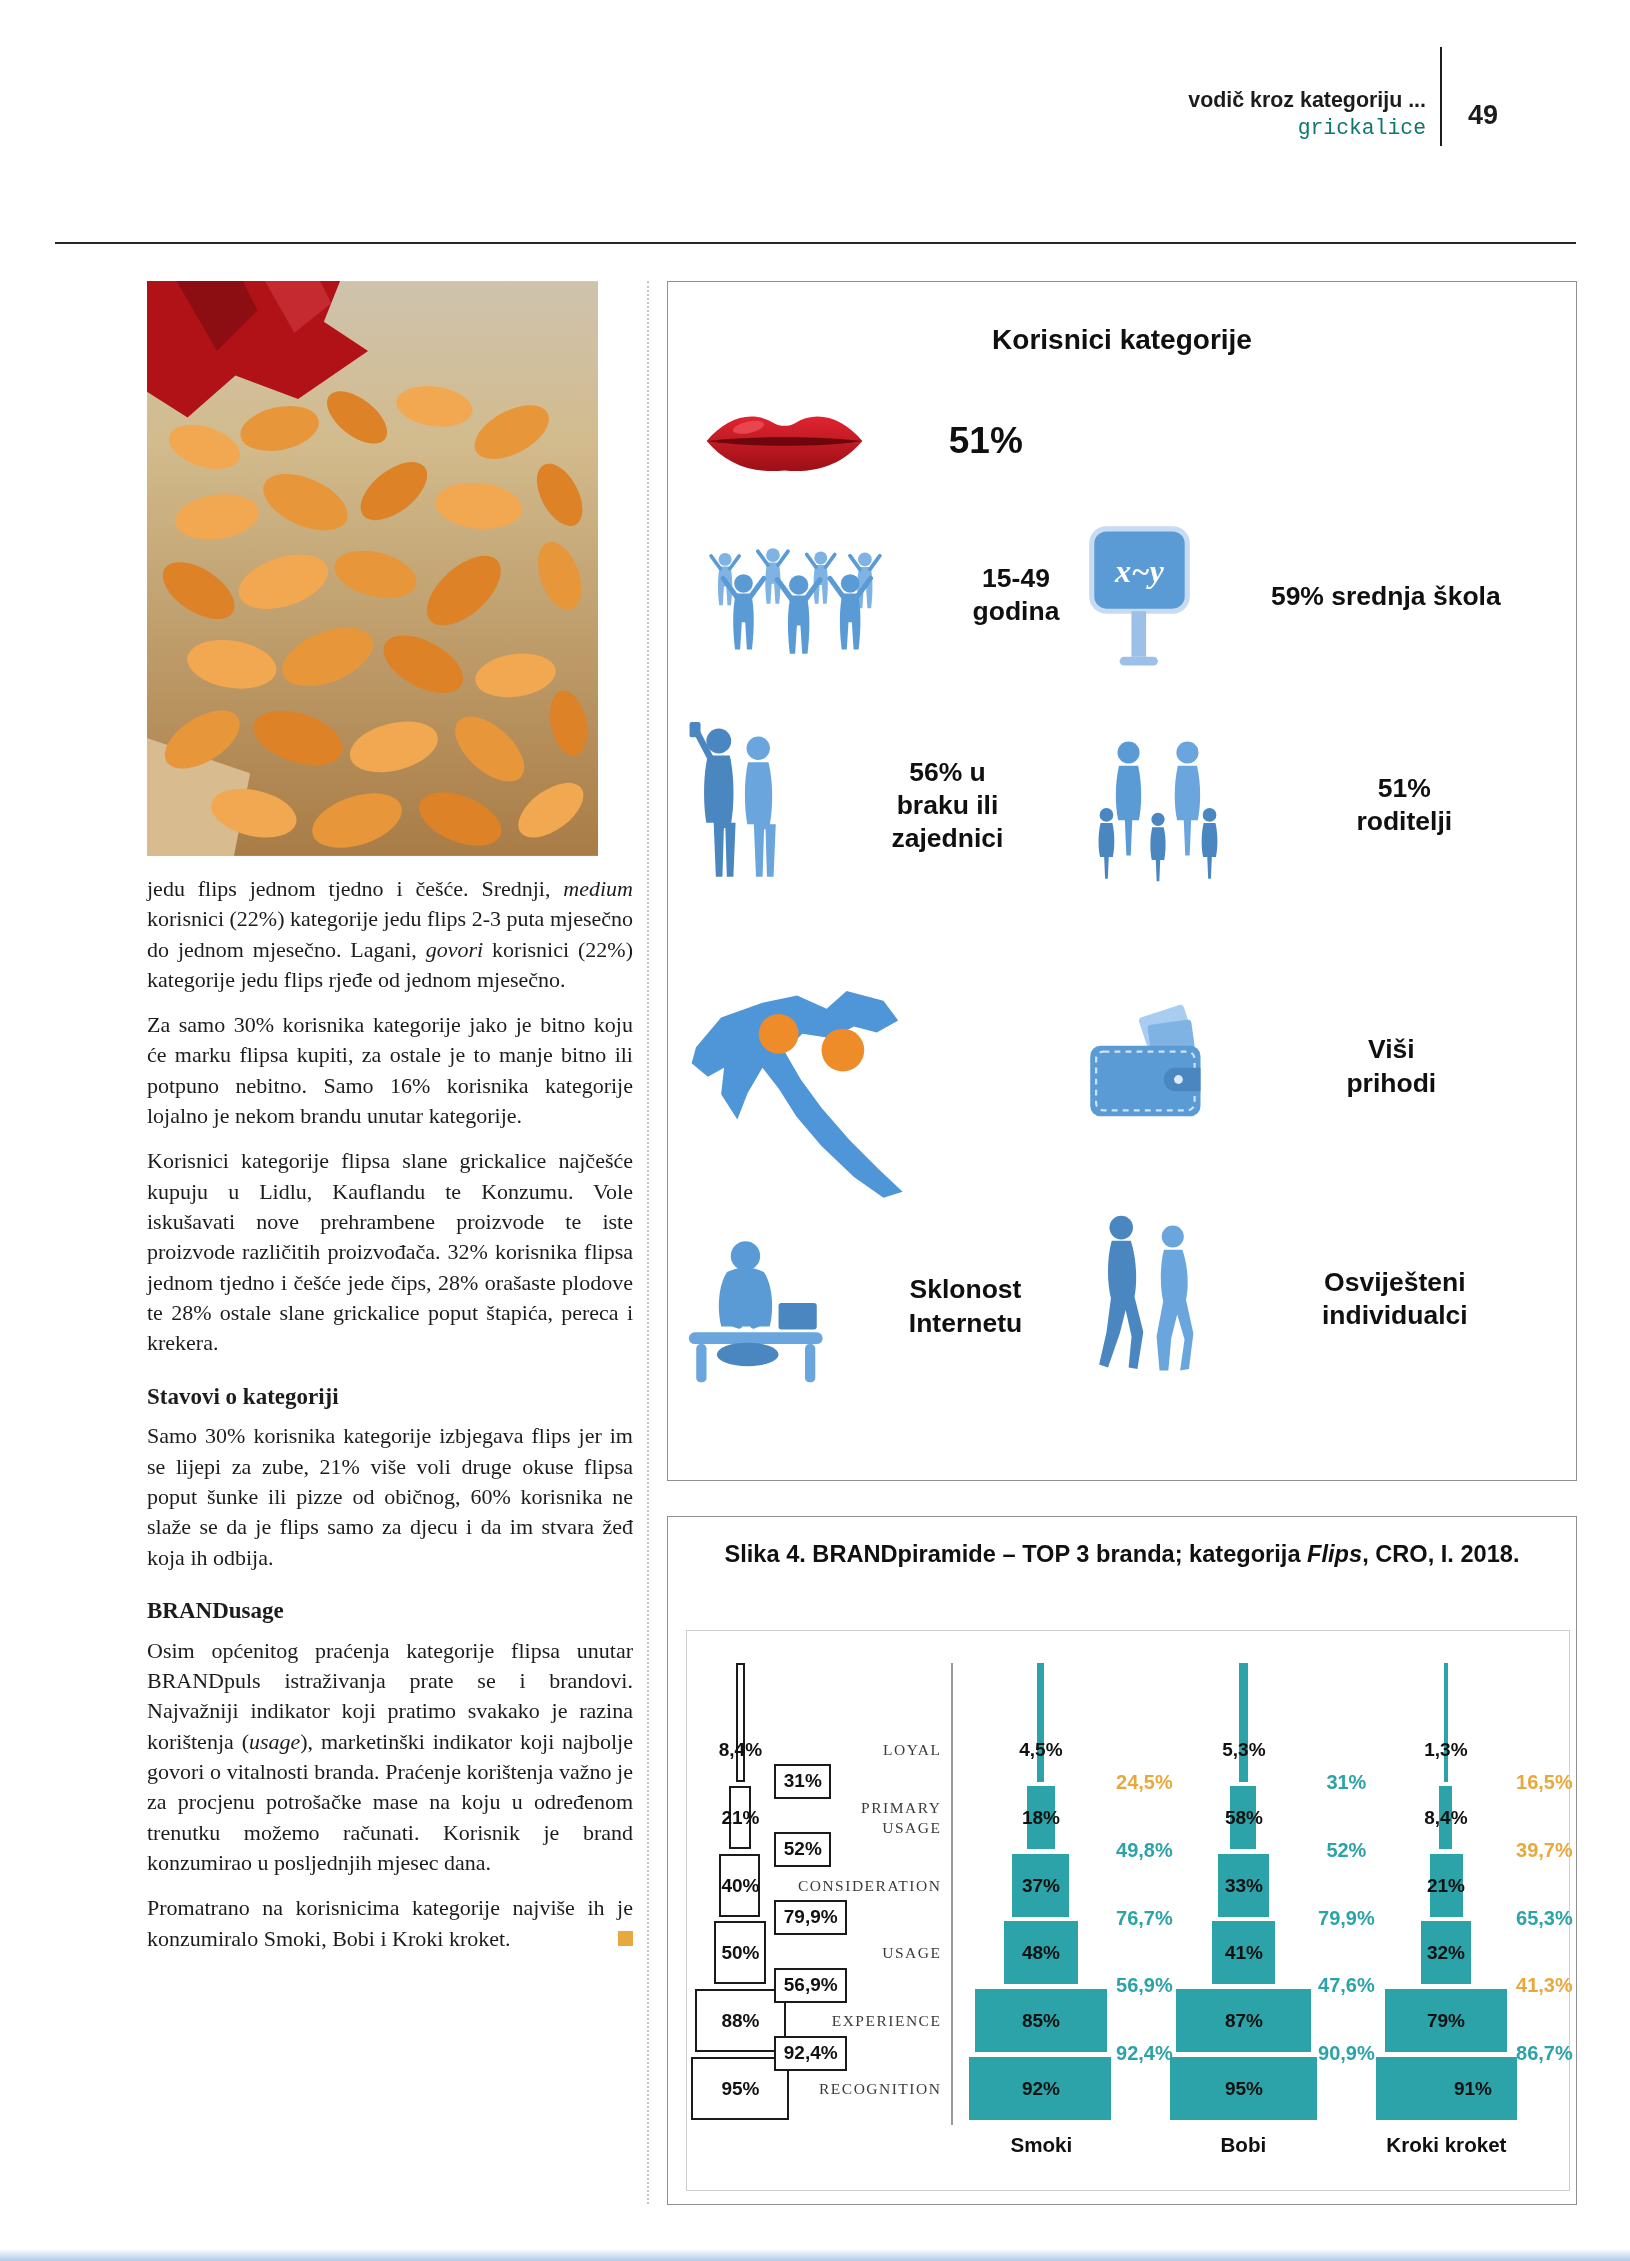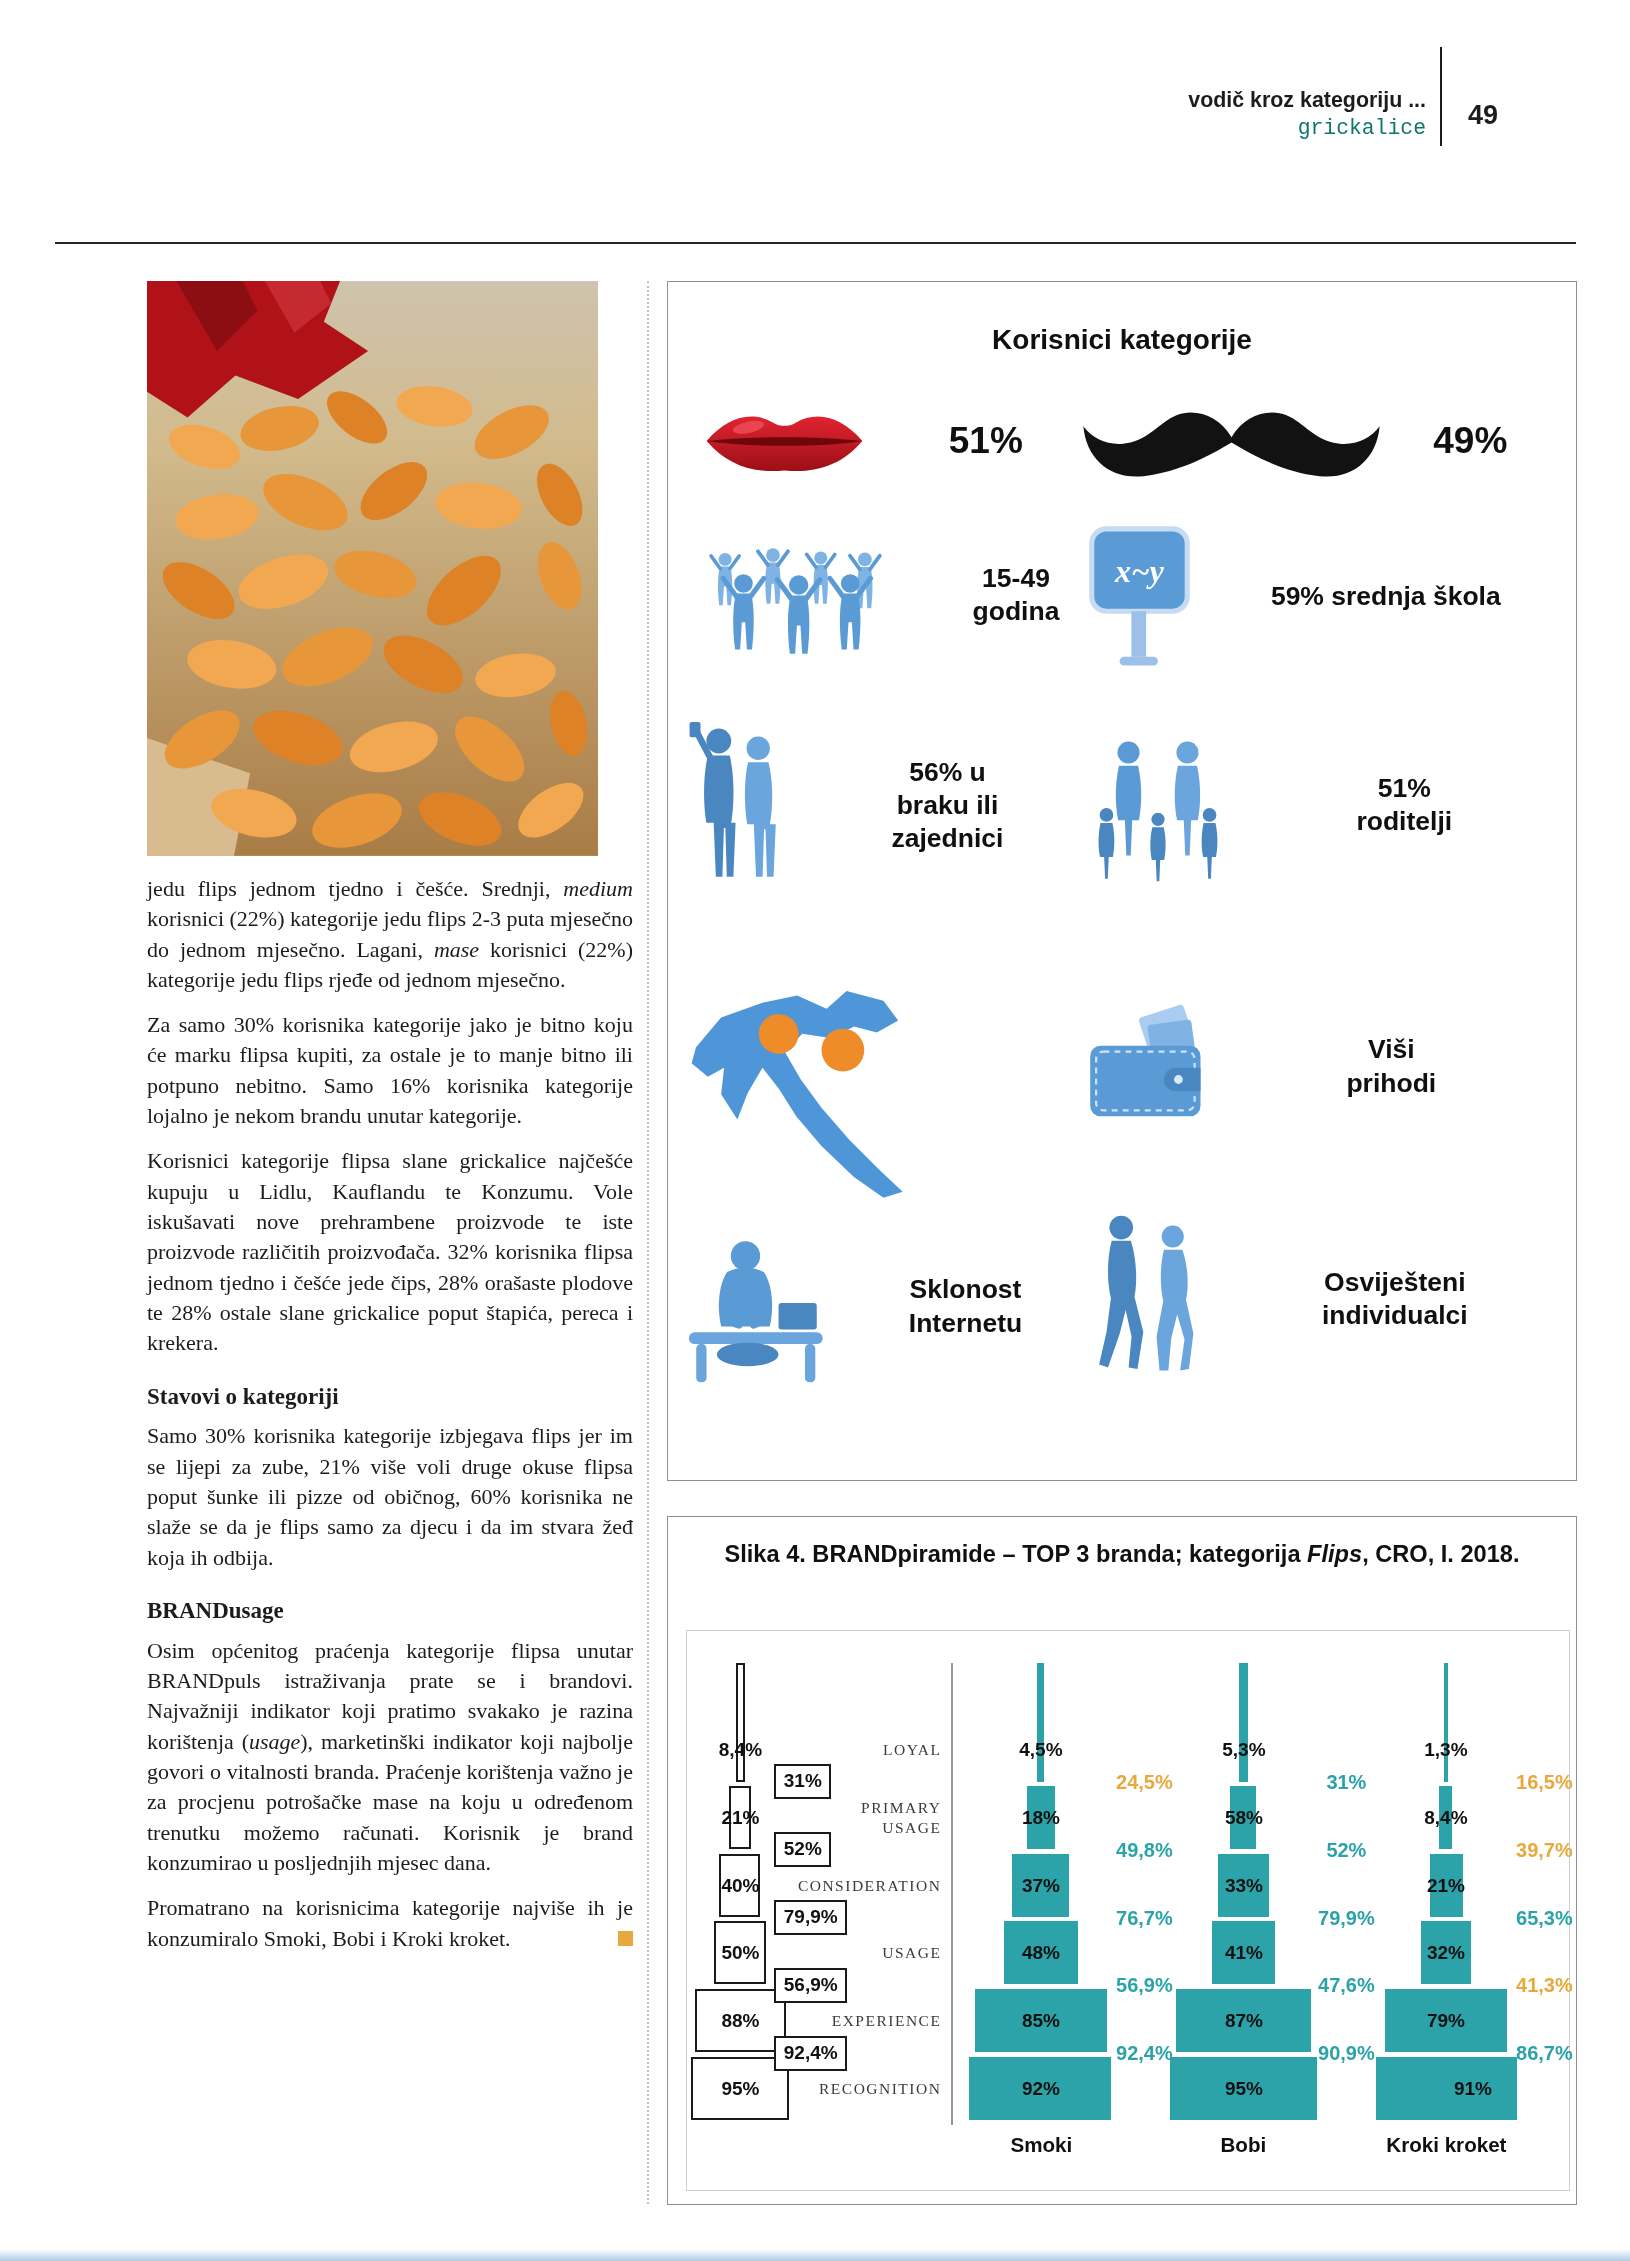--- a/index.html
+++ b/index.html
@@ -102,21 +102,21 @@
         <ellipse cx="285" cy="732" rx="63" ry="33" transform="rotate(-18 285 732)" fill="#e8963a"></ellipse>
         <ellipse cx="425" cy="730" rx="59" ry="31" transform="rotate(22 425 730)" fill="#dd8226"></ellipse>
         <ellipse cx="548" cy="718" rx="51" ry="27" transform="rotate(-36 548 718)" fill="#f2a850"></ellipse>
       </g>
   </svg>
 </div>
 
 <div class="col-dots"></div>
 
 <article class="article">
-  <p><span>jedu flips jednom tjedno i češće. Srednji, </span><em>medium</em><span> korisnici (22%) kategorije jedu flips 2-3 puta mjesečno do jednom mjesečno. Lagani, </span><em>mase</em><span> korisnici (22%) kategorije jedu flips rjeđe od jednom mjesečno.</span></p>
+  <p><span>jedu flips jednom tjedno i češće. Srednji, </span><em>medium</em><span> korisnici (22%) kategorije jedu flips 2-3 puta mjesečno do jednom mjesečno. Lagani, </span><em>govori</em><span> korisnici (22%) kategorije jedu flips rjeđe od jednom mjesečno.</span></p>
   <p>Za samo 30% korisnika kategorije jako je bitno koju će marku flipsa kupiti, za ostale je to manje bitno ili potpuno nebitno. Samo 16% korisnika kategorije lojalno je nekom brandu unutar kategorije.</p>
   <p>Korisnici kategorije flipsa slane grickalice najčešće kupuju u Lidlu, Kauflandu te Konzumu. Vole iskušavati nove prehrambene proizvode te iste proizvode različitih proizvođača. 32% korisnika flipsa jednom tjedno i češće jede čips, 28% orašaste plodove te 28% ostale slane grickalice poput štapića, pereca i krekera.</p>
   <h3>Stavovi o kategoriji</h3>
   <p>Samo 30% korisnika kategorije izbjegava flips jer im se lijepi za zube, 21% više voli druge okuse flipsa poput šunke ili pizze od običnog, 60% korisnika ne slaže se da je flips samo za djecu i da im stvara žeđ koja ih odbija.</p>
   <h3>BRANDusage</h3>
   <p><span>Osim općenitog praćenja kategorije flipsa unutar BRANDpuls istraživanja prate se i brandovi. Najvažniji indikator koji pratimo svakako je razina korištenja (</span><em>usage</em><span>), marketinški indikator koji najbolje govori o vitalnosti branda. Praćenje korištenja važno je za procjenu potrošačke mase na koju u određenom trenutku možemo računati. Korisnik je brand konzumirao u posljednjih mjesec dana.</span></p>
   <p><span>Promatrano na korisnicima kategorije najviše ih je konzumiralo Smoki, Bobi i Kroki kroket.</span><span class="end-marker"></span></p>
 </article>
 
 <section class="info-box">
@@ -130,26 +130,20 @@
             <stop offset="1" stop-color="#9d0f16"></stop>
           </linearGradient>
         </defs>
       <path d="M12,55 C40,22 75,12 105,30 C112,34 118,34 120,34 C122,34 128,34 135,30 C165,12 200,22 228,55 C200,88 165,100 120,96 C75,100 40,88 12,55 Z" fill="url(#lipg)"></path>
       <path d="M12,55 C70,48 170,48 228,55 C170,64 70,64 12,55 Z" fill="#6e070c"></path>
       <ellipse cx="70" cy="36" rx="22" ry="8" fill="#f2555e" opacity="0.7" transform="rotate(-12 70 36)"></ellipse>
     </svg>
     <div class="lbl big">51%</div>
   </div>
 
-  <div class="cell" style="left:409px;top:111px;width:457px;height:96px;">
-    <svg width="309" height="88" viewBox="0 0 420 120">
-      <path d="M210,55 C193,25 160,15 135,25 C112,34 95,62 60,64 C38,65 20,56 8,40 C12,85 45,113 90,108 C140,102 180,80 210,62 C240,80 280,102 330,108 C375,113 408,85 412,40 C400,56 382,65 360,64 C325,62 308,34 285,25 C260,15 227,25 210,55 Z" fill="#121212"></path>
-    </svg>
-    <div class="lbl big">49%</div>
-  </div>
 
   <div class="cell" style="left:24px;top:243px;width:398px;height:140px;gap:44px;">
     <svg width="206" height="118" viewBox="0 0 280 160">
       <defs>
         <g id="pf">
           <circle cx="0" cy="-38" r="11"></circle>
           <path d="M-9,-26 C-13,-10 -13,15 -10,40 L-4,40 L-2,8 L2,8 L4,40 L10,40 C13,15 13,-10 9,-26 Z"></path>
           <path d="M-8,-22 L-24,-44 M8,-22 L24,-44" stroke="#5b9bd5" stroke-width="6" stroke-linecap="round" fill="none"></path>
         </g>
       </defs>

